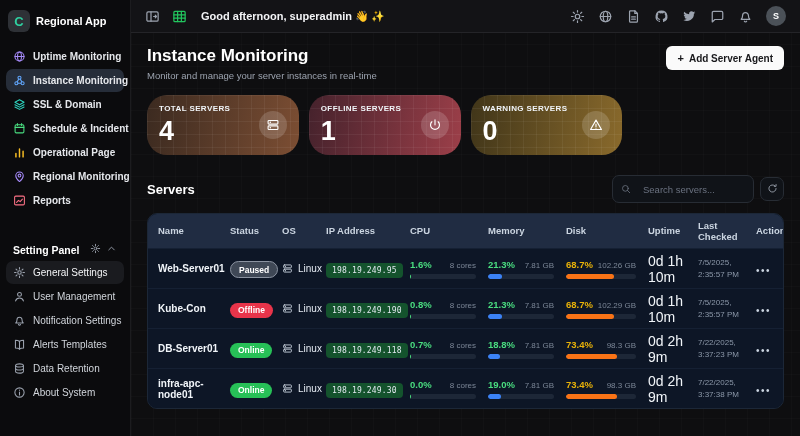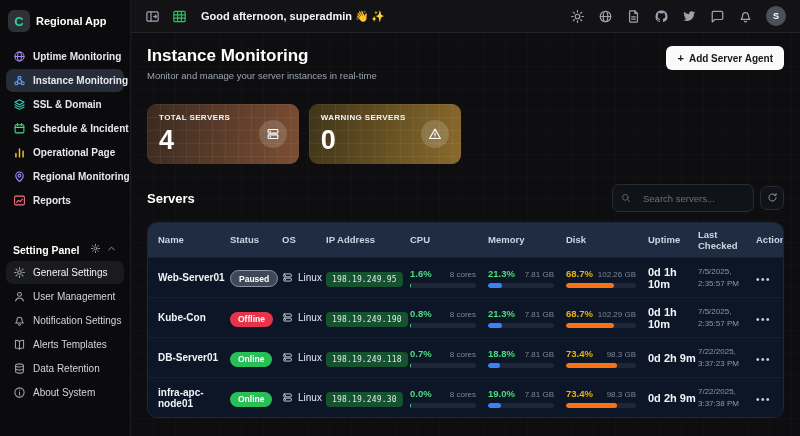--- a/index.html
+++ b/index.html
@@ -34,21 +34,21 @@
   .avatar { width:20px; height:20px; border-radius:50%; background:#4b5158; color:#fff; font-size:9px; font-weight:700; display:flex; align-items:center; justify-content:center; cursor:pointer; }
 
   .content { flex:1; padding:13px 16px 12px 16px; }
   .page-head { display:flex; align-items:flex-start; justify-content:space-between; margin-bottom:14px; }
   .page-title { font-size:17px; font-weight:700; color:#ffffff; }
   .page-sub { font-size:9.5px; color:#9ca3af; margin-top:4px; }
   .add-btn { background:#fafafa; color:#18181b; border:none; border-radius:6px; font-size:10px; font-weight:600; padding:6px 11px; display:flex; align-items:center; gap:5px; cursor:pointer; font-family:inherit; }
   .add-btn .plus { font-size:11px; font-weight:700; }
 
   .stats { display:grid; grid-template-columns:repeat(4,1fr); gap:10px; margin-bottom:20px; }
-  .stat-card { height:60px; border-radius:9px; padding:9px 12px; position:relative; overflow:hidden;margin-top:9px; }
+  .stat-card { height:60px; border-radius:20px; padding:9px 12px; position:relative; overflow:hidden; }
   .stat-card::before { content:""; position:absolute; inset:0;
       background-image:linear-gradient(rgba(255,255,255,.05) 1px, transparent 1px),linear-gradient(90deg, rgba(255,255,255,.05) 1px, transparent 1px);
       background-size:13px 13px; pointer-events:none; }
   .stat-label { font-size:8px; font-weight:700; letter-spacing:.05em; color:#f1f5f9; position:relative; }
   .stat-value { font-size:27px; font-weight:800; color:#ffffff; line-height:1; margin-top:5px; position:relative; }
   .stat-icon { position:absolute; right:12px; top:50%; transform:translateY(-50%); width:28px; height:28px; border-radius:50%; background:rgba(255,255,255,.16); display:flex; align-items:center; justify-content:center; color:#ffffff; }
   .stat-icon svg { width:14px; height:14px; }
 
   .servers-row { display:flex; align-items:center; justify-content:space-between; margin-bottom:10px; }
   .servers-title { font-size:13px; font-weight:700; color:#ffffff; }
@@ -69,21 +69,21 @@
   .badge { display:inline-block; padding:2.5px 8px; border-radius:999px; font-size:8.5px; font-weight:700; color:#fff; }
   .os-cell { display:flex; align-items:center; gap:5px; color:#e2e8f0; font-size:10px; }
   .os-cell svg { width:11px; height:11px; color:#cbd5e1; }
   .ip-pill { font-family:"DejaVu Sans Mono",monospace; font-size:8px; background:#14532d; color:#e2e8f0; padding:3px 6px; border-radius:4px; display:inline-block; letter-spacing:.02em; }
   .metric { padding-right:12px; }
   .metric-top { display:flex; justify-content:space-between; align-items:baseline; }
   .pct { font-size:9.5px; font-weight:700; }
   .sub { font-size:8px; color:#7c8797; }
   .bar { height:5px; border-radius:999px; background:#1d2737; margin-top:4px; overflow:hidden; }
   .bar-fill { height:100%; border-radius:999px; }
-  .uptime-cell { font-size:11px; font-weight:700; color:#f1f5f9; }
+  .uptime-cell { font-size:14px; font-weight:400; color:#f1f5f9; }
   .checked-cell { font-size:8px; color:#8b97a8; line-height:1.4; }
   .actions-btn { background:none; border:none; color:#cbd5e1; font-size:10px; letter-spacing:1.5px; cursor:pointer; text-align:left; padding:0; }
 </style>
 </head>
 <body>
 
 <div class="app">
 
   <aside class="sidebar">
     <div class="logo-row">
@@ -306,20 +306,30 @@
 
       <div class="stats" id="stats-row">
           <div class="stat-card" style="background: linear-gradient(100deg, rgb(59, 42, 32), rgb(124, 78, 51));">
             <div class="stat-label">TOTAL SERVERS</div>
     <div class="stat-value">4</div>
     <div class="stat-icon">
               <svg viewBox="0 0 16 16" fill="none" stroke="currentColor" stroke-width="1.3" stroke-linecap="round" stroke-linejoin="round">
                 <rect x="2.4" y="2.8" width="11.2" height="4.2" rx="1"></rect>
                 <rect x="2.4" y="9" width="11.2" height="4.2" rx="1"></rect>
                 <path d="M4.9 4.9h.01M4.9 11.1h.01" stroke-width="1.8"></path>
+              </svg>
+            </div>
+          </div>
+          <div class="stat-card" style="background: linear-gradient(100deg, rgb(69, 34, 44), rgb(156, 63, 73));">
+            <div class="stat-label">OFFLINE SERVERS</div>
+    <div class="stat-value">1</div>
+    <div class="stat-icon">
+              <svg viewBox="0 0 16 16" fill="none" stroke="currentColor" stroke-width="1.3" stroke-linecap="round" stroke-linejoin="round">
+                <path d="M8 2.2v5.6"></path>
+                <path d="M11.6 4.3a5.1 5.1 0 1 1-7.2 0"></path>
               </svg>
             </div>
           </div>
           <div class="stat-card" style="background: linear-gradient(100deg, rgb(64, 53, 25), rgb(138, 106, 44));">
             <div class="stat-label">WARNING SERVERS</div>
     <div class="stat-value">0</div>
     <div class="stat-icon">
               <svg viewBox="0 0 16 16" fill="none" stroke="currentColor" stroke-width="1.3" stroke-linecap="round" stroke-linejoin="round">
                 <path d="M8 2.4 14.2 13.2H1.8z"></path>
                 <path d="M8 6.8v2.8M8 11.4v.1"></path>

